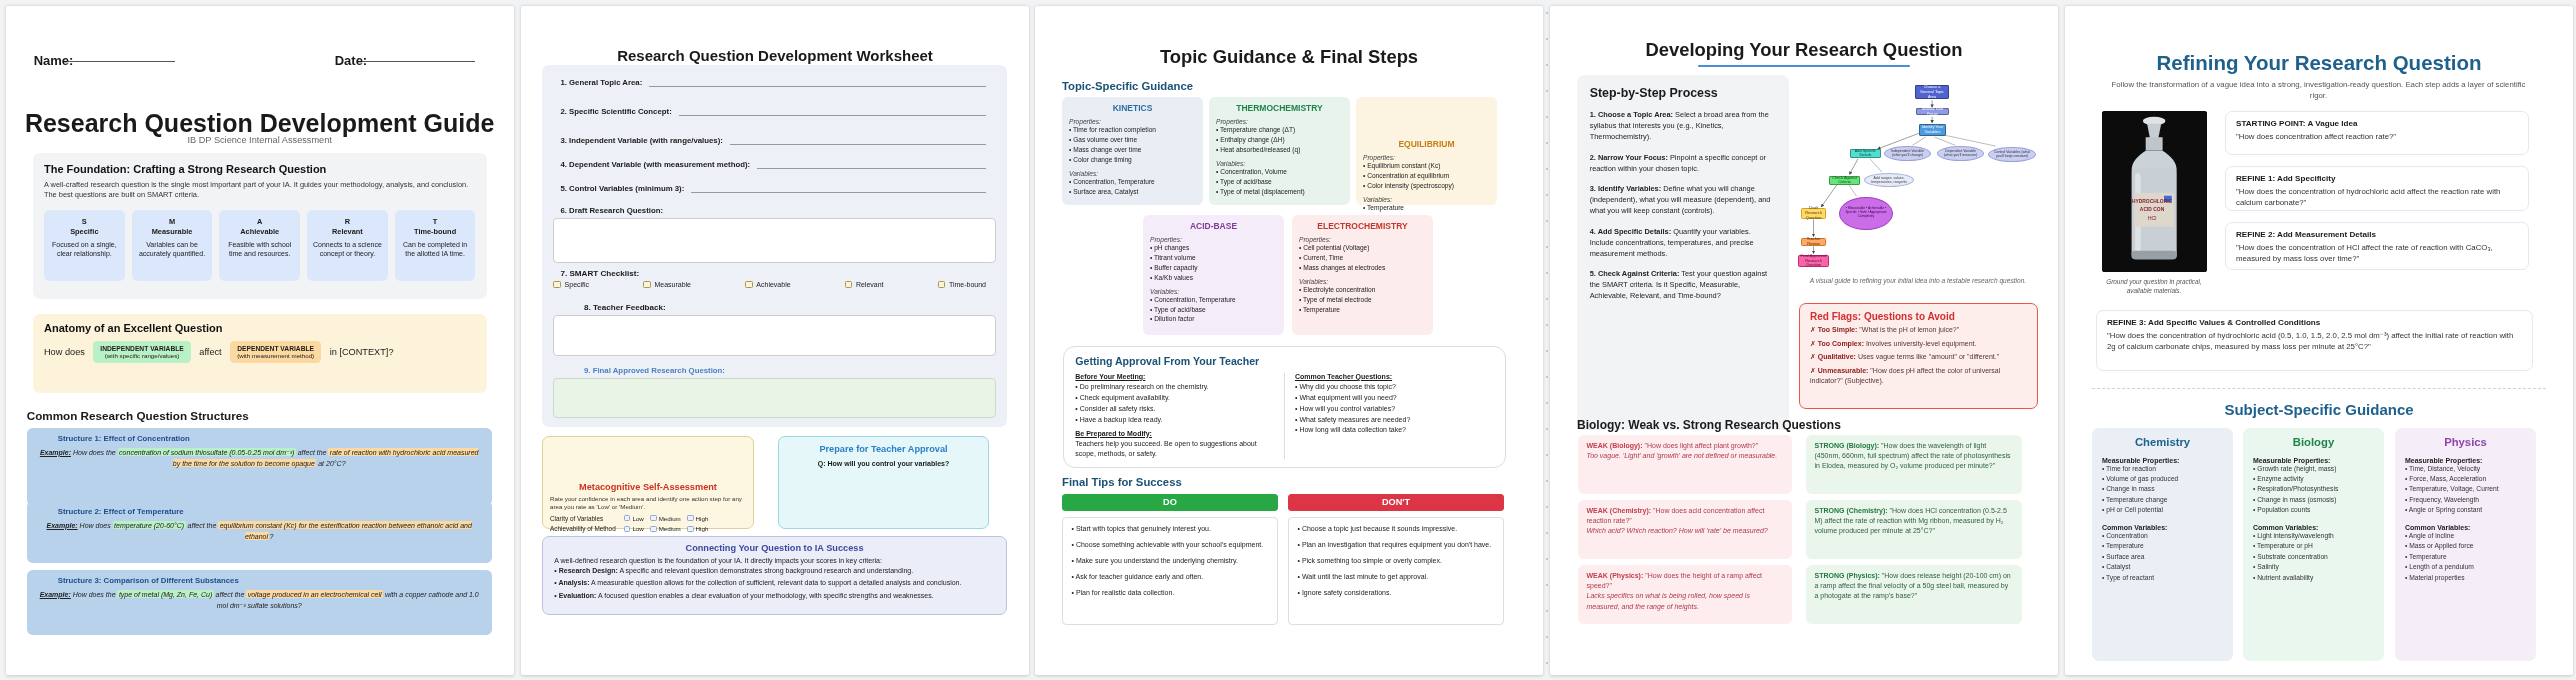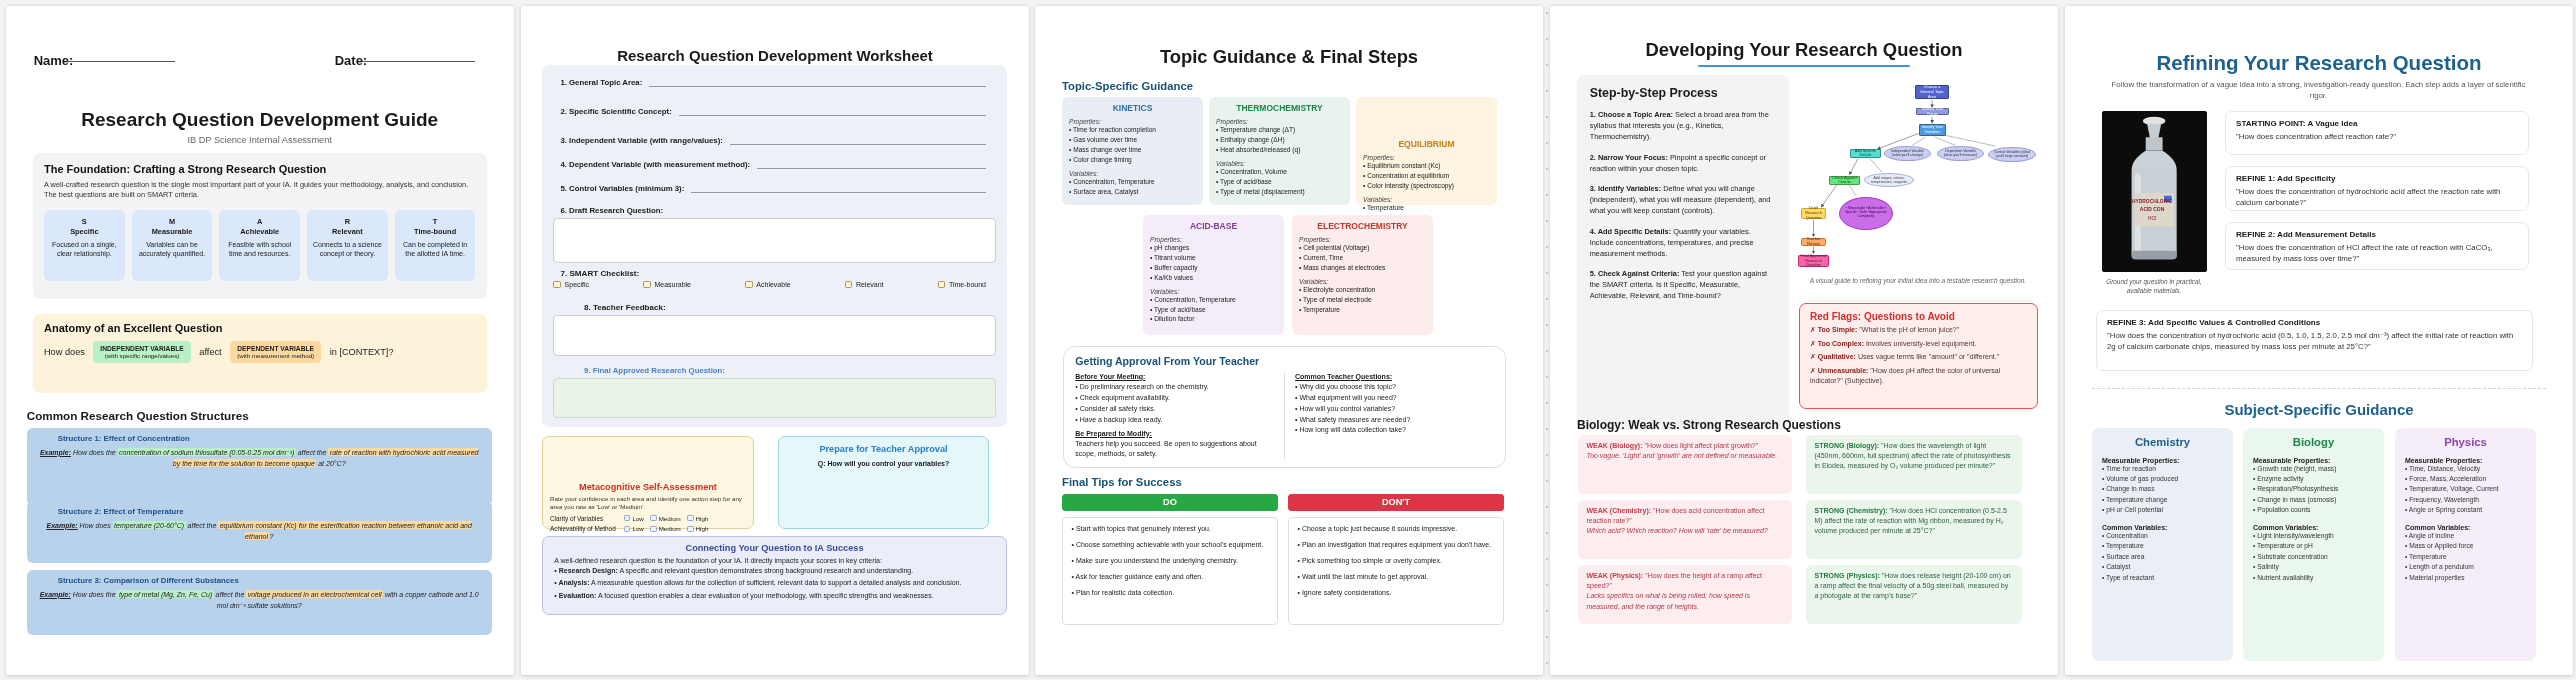--- a/index.html
+++ b/index.html
@@ -16,21 +16,21 @@
           border-radius:2.1px; box-shadow:0 0.7px 3.5px rgba(0,0,0,.18); overflow:hidden; }
   #pg1{left:5.7px;} #pg2{left:521px;} #pg3{left:1035px;} #pg4{left:1550px;} #pg5{left:2065px;}
   .abs{position:absolute;}
   .ctr{text-align:center;}
   b{font-weight:bold;}
   ul[data-list]{list-style:none;}
 
   
   .p1-label{font-weight:bold;font-size:13px;}
   .wline{border-bottom:0.9px solid #555;height:9.2px;display:inline-block;}
-  .p1-title{left:0;right:0;top:103px;font-size:19px;font-weight:bold;}
+  .p1-title{left:0;right:0;top:103px;font-size:25px;font-weight:bold;}
   .p1-sub{left:0;right:0;top:129px;font-size:9.2px;color:#666;}
   .p1-found{left:27px;top:147px;width:454px;height:146px;background:#f2f3f5;border-radius:7px;padding:10px 11.3px;}
   .sec-h{font-size:11px;font-weight:bold;color:#111;}
   .p1-found p{font-size:7.4px;color:#333;line-height:1.45;margin-top:5px;}
   .smart-row{display:flex;gap:7px;margin-top:8.5px;}
   .smart-card{flex:1;background:#dbe7fb;border-radius:5.7px;padding:7px 5.7px;height:71px;text-align:center;}
   .smart-card .lt{font-size:7.4px;font-weight:bold;}
   .smart-card .nm{font-size:7.4px;font-weight:bold;margin-top:1.4px;}
   .smart-card .ds{font-size:7px;margin-top:3.5px;line-height:1.35;color:#222;}
   .p1-anat{left:27px;top:308px;width:454px;height:79px;background:#fdf3da;border-radius:7px;padding:8.5px 11.3px;}

